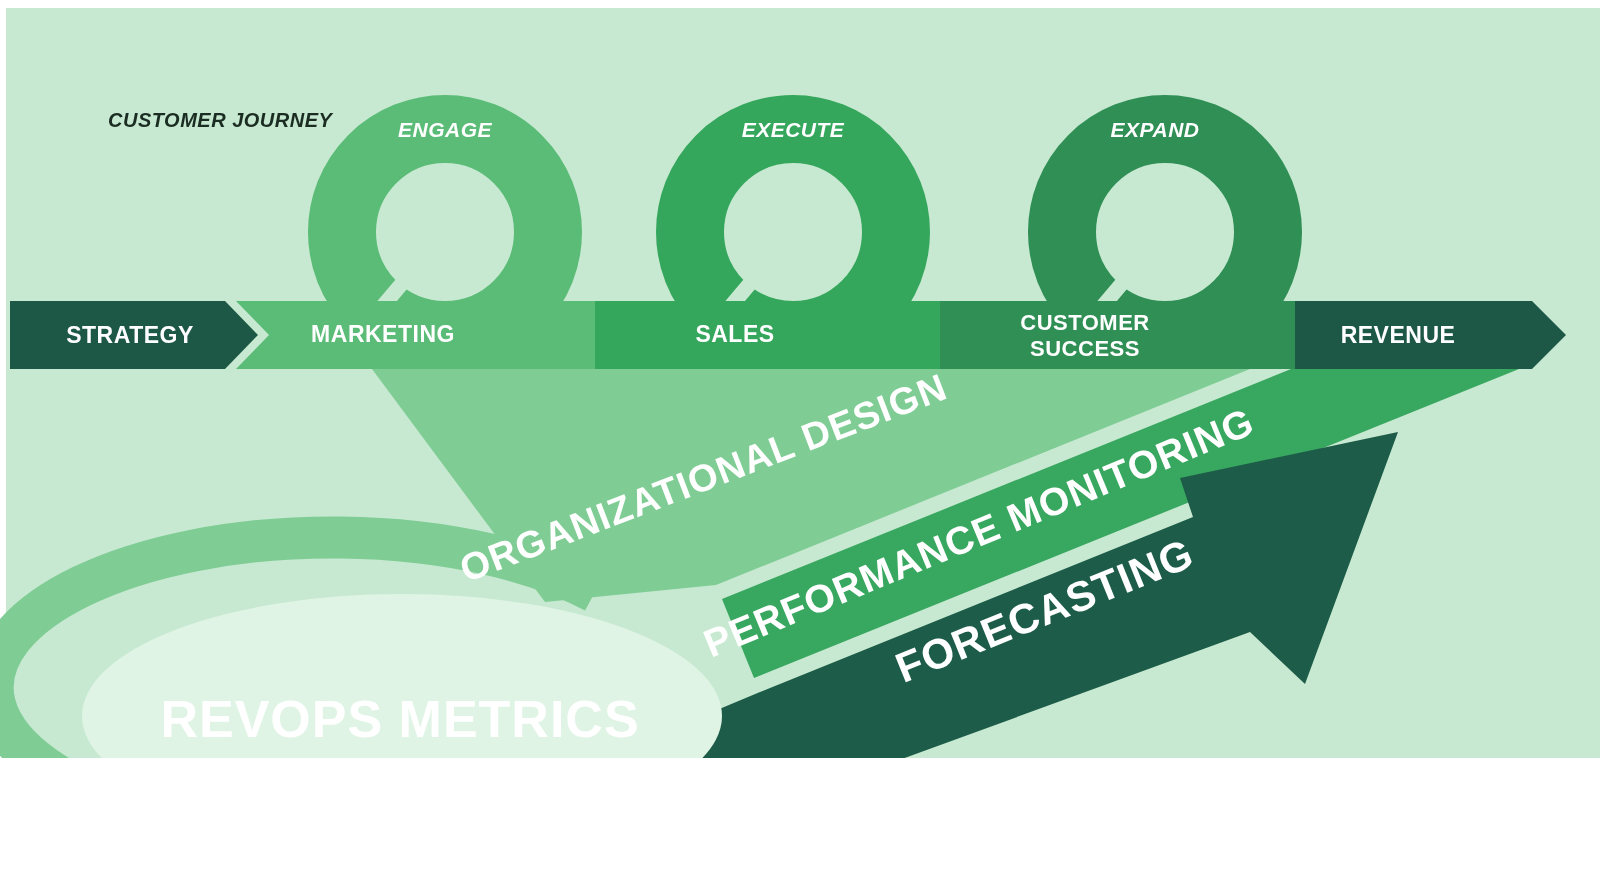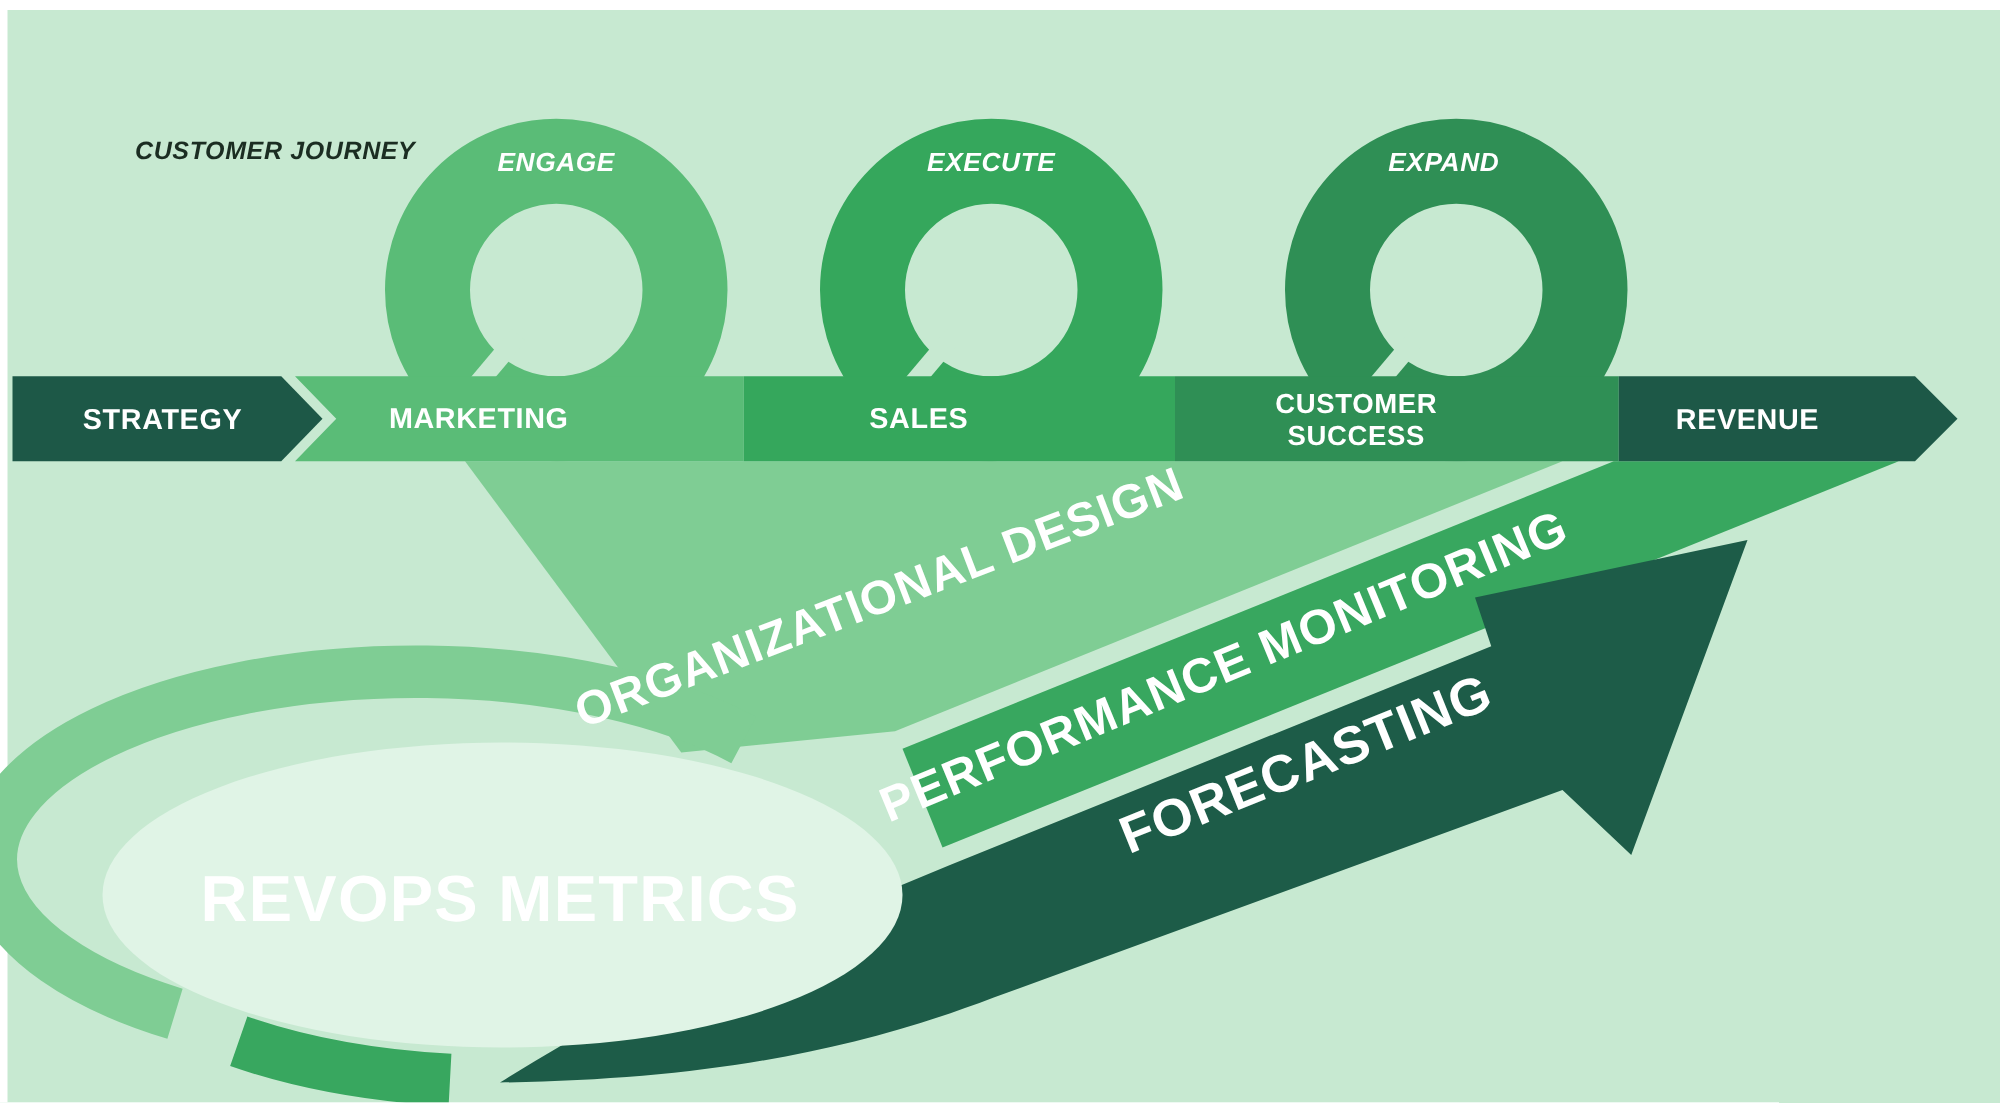--- a/index.html
+++ b/index.html
@@ -1,16 +1,16 @@
 <!DOCTYPE html>
 <html><head>
 <meta charset="utf-8">
 <style>
   html,body{margin:0;padding:0;background:#ffffff;}
-  .stage-wrap{width:1600px;height:882px;position:relative;overflow:hidden;background:#ffffff;text-decoration:underline;}
+  .stage-wrap{width:1600px;height:758px;position:relative;overflow:hidden;background:#ffffff;text-decoration:underline;}
   svg{display:block;}
   text{font-family:"Liberation Sans",sans-serif;font-weight:700;}
   .journey-label{font-size:20px;font-style:italic;fill:#1b2d22;letter-spacing:0.5px;}
   .loop-label{font-size:21px;font-style:italic;fill:#ffffff;text-anchor:middle;letter-spacing:0.5px;}
   .band-label{font-size:23px;fill:#ffffff;text-anchor:middle;letter-spacing:0.5px;}
   .band-label-sm{font-size:22px;fill:#ffffff;text-anchor:middle;letter-spacing:0.5px;}
   .ribbon-label{fill:#ffffff;text-anchor:middle;letter-spacing:1px;}
   .ribbon-label-1{font-size:38px;}
   .ribbon-label-2{font-size:39px;}
   .ribbon-label-3{font-size:42px;}

